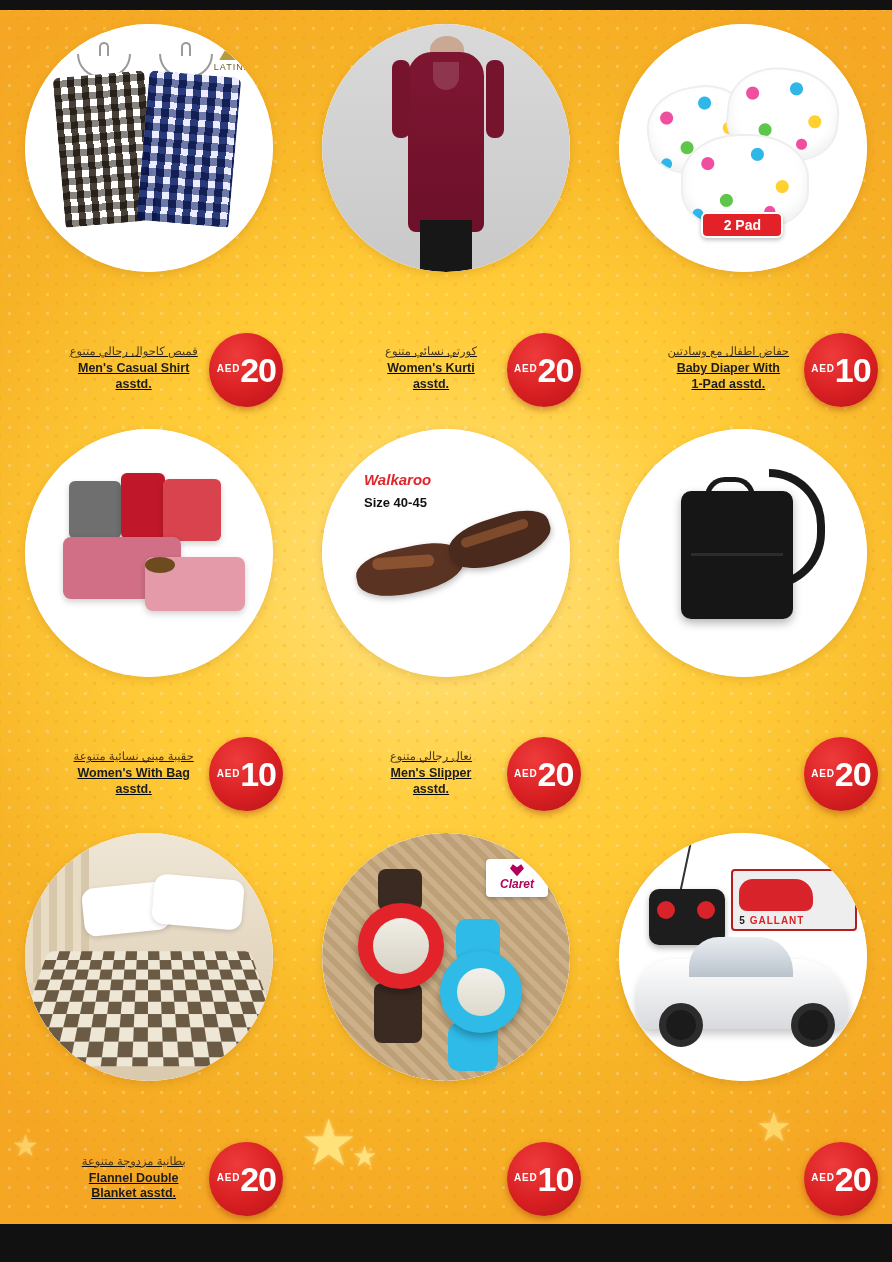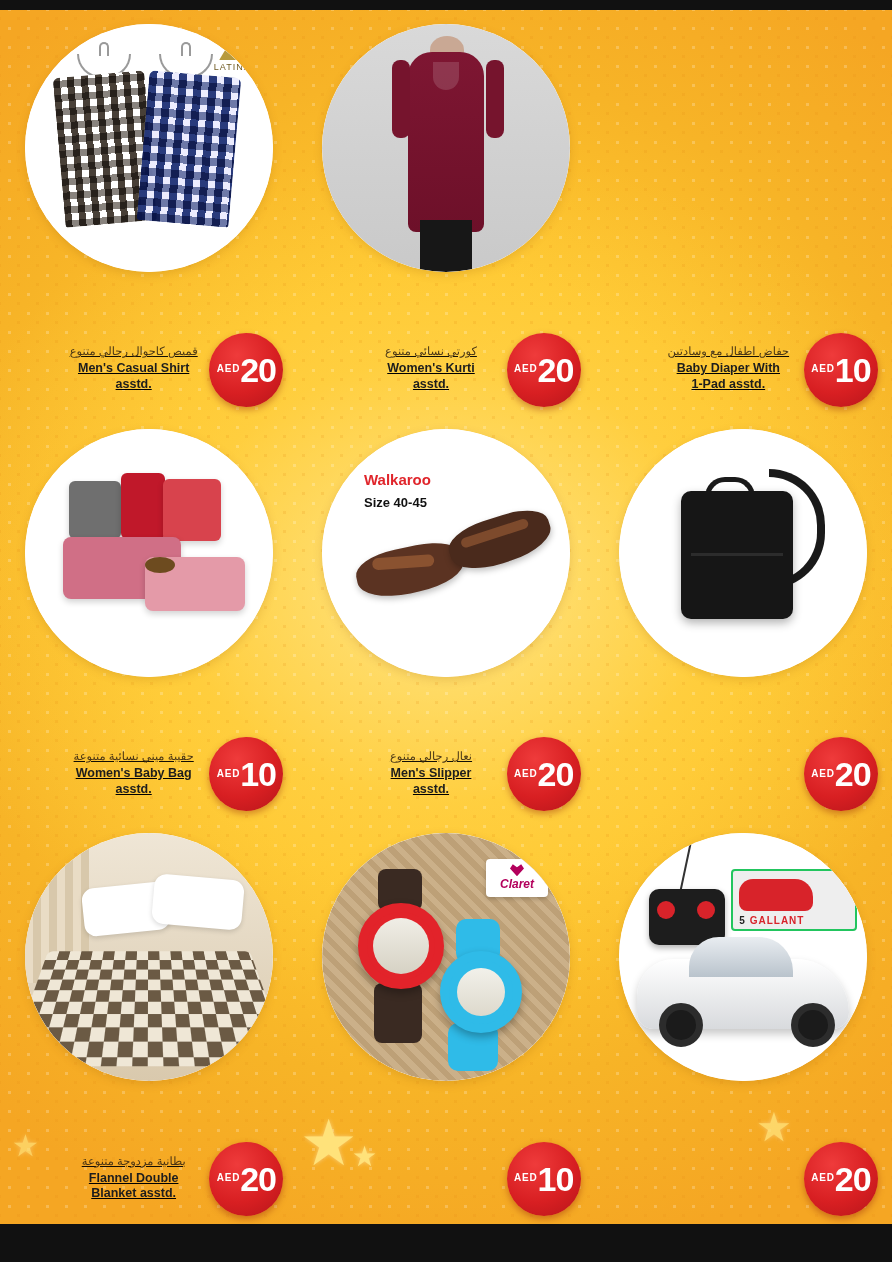--- a/index.html
+++ b/index.html
@@ -225,21 +225,21 @@
   
   .wallet { position:absolute; border-radius:6px; box-shadow:0 3px 6px rgba(0,0,0,.18); }
   .w1 { left:44px; top:52px; width:52px;height:58px; background:#6f6f6f; }
   .w2 { left:96px; top:44px; width:44px;height:66px; background:#c0182a; }
   .w3 { left:138px; top:50px; width:58px;height:62px; background:#d8434d; }
   .w4 { left:38px; top:108px; width:118px;height:62px; background:#d06f86; border-radius:8px;}
   .w5 { left:120px; top:128px; width:100px;height:54px; background:#e49aa8; border-radius:8px;}
   .bow { position:absolute; left:120px; top:128px; width:30px;height:16px; background:#6d4b1f; border-radius:50%; }
 
   
-  .walkaroo { position:absolute; left:42px; top:42px; color:#e0252b; font-size:15px; font-weight:bold; }
+  .walkaroo { position:absolute; left:42px; top:42px; color:#e0252b; font-size:15px; font-weight:bold; font-style:italic; }
   .sizetxt  { position:absolute; left:42px; top:66px; color:#111; font-size:13px; font-weight:bold; }
   .slip { position:absolute; background:#5b3322; border-radius:40% 40% 46% 46%; box-shadow:0 3px 6px rgba(0,0,0,.25); }
   .s1 { left:34px; top:118px; width:108px;height:46px; transform:rotate(-12deg); }
   .s1:after{content:"";position:absolute;left:18px;top:8px;width:62px;height:12px;background:#8a5230;border-radius:8px;transform:rotate(8deg);}
   .s2 { left:126px; top:88px; width:104px;height:46px; transform:rotate(-18deg); background:#4a2a1c;}
   .s2:after{content:"";position:absolute;left:14px;top:10px;width:70px;height:10px;background:#7d4a2c;border-radius:8px;}
 
   
   .bag { position:absolute; left:62px; top:62px; width:112px;height:128px; background:#161616; border-radius:10px; box-shadow:0 4px 10px rgba(0,0,0,.3);}
   .bag:after{content:"";position:absolute;left:10px;top:62px;width:92px;height:3px;background:#2c2c2c;}
@@ -269,21 +269,21 @@
   .wred{left:36px;top:70px;width:86px;height:86px;background:#e2232a;border:9px solid #e2232a;}
   .wred .face{position:absolute;inset:6px;border-radius:50%;background:linear-gradient(#f0eee6,#d6d2c4);}
   .wband{position:absolute;left:56px;top:36px;width:44px;height:42px;background:#3a2a22;border-radius:8px;}
   .wband2{position:absolute;left:52px;top:150px;width:48px;height:60px;background:#3a2a22;border-radius:8px;}
   .wblue{left:118px;top:118px;width:82px;height:82px;background:#2fbbe8;border:9px solid #2fbbe8;}
   .wblue .face{position:absolute;inset:8px;border-radius:50%;background:linear-gradient(#f2f1ea,#ddd9cc);}
   .bband{position:absolute;left:134px;top:86px;width:44px;height:44px;background:#2fbbe8;border-radius:10px;}
   .bband2{position:absolute;left:126px;top:190px;width:50px;height:48px;background:#2fbbe8;border-radius:10px;}
 
   
-  .rcbox{position:absolute;left:112px;top:36px;width:126px;height:62px;background:#eee;border:2px solid #22c55e;border-radius:4px;overflow:hidden;}
+  .rcbox{position:absolute;left:112px;top:36px;width:126px;height:62px;background:#eee;border:2px solid #b91c1c;border-radius:4px;overflow:hidden;}
   .rcbox .car-img{position:absolute;left:6px;top:8px;width:74px;height:32px;background:#d8232a;border-radius:14px 18px 8px 8px;}
   .rcbox .txt{position:absolute;left:6px;bottom:3px;font-size:10px;font-weight:bold;color:#222;letter-spacing:1px;}
   .rcbox .txt i{color:#d8232a;font-style:normal;}
   .remote{position:absolute;left:30px;top:56px;width:76px;height:56px;background:#1d1d1d;border-radius:10px;box-shadow:0 3px 6px rgba(0,0,0,.3);}
   .remote:before{content:"";position:absolute;left:8px;top:12px;width:18px;height:18px;background:#d8232a;border-radius:50%;}
   .remote:after{content:"";position:absolute;left:48px;top:12px;width:18px;height:18px;background:#d8232a;border-radius:50%;}
   .antenna{position:absolute;left:66px;top:6px;width:2px;height:52px;background:#333;transform:rotate(12deg);}
   .whitecar{position:absolute;left:18px;top:126px;width:212px;height:70px;background:linear-gradient(#ffffff,#d8dadd);border-radius:40px 58px 18px 18px;box-shadow:0 5px 10px rgba(0,0,0,.22);}
   .whitecar:before{content:"";position:absolute;left:52px;top:-22px;width:104px;height:40px;background:linear-gradient(#e9edf1,#b9c3cc);border-radius:30px 34px 0 0;}
   .wheel{position:absolute;width:44px;height:44px;border-radius:50%;background:#1b1b1b;border:7px solid #2c2c2c;top:170px;}
@@ -351,20 +351,34 @@
           <span>Women's Kurti</span><br><span>asstd.</span>
         </div>
       </div>
       <div class="price">
         <span class="cur">AED</span>
         <span class="amt">20</span>
       </div>
     </div>
 
     <div class="cell">
+      <div class="photo-wrap">
+        <div class="photo bg-white">
+          <div class="diaper d1">
+              <div class="spots"></div>
+            </div>
+          <div class="diaper d2">
+              <div class="spots"></div>
+            </div>
+          <div class="diaper d3">
+              <div class="spots"></div>
+            </div>
+          <div class="pad2">2 Pad</div>
+        </div>
+      </div>
       <div class="caption">
         <div class="cap-ar">حفاض اطفال مع وسادتين</div>
         <div class="cap-en">
           <span>Baby Diaper With</span><br><span>1-Pad asstd.</span>
         </div>
       </div>
       <div class="price">
         <span class="cur">AED</span>
         <span class="amt">10</span>
       </div>
@@ -377,21 +391,21 @@
           <div class="wallet w2"></div>
           <div class="wallet w3"></div>
           <div class="wallet w4"></div>
           <div class="wallet w5"></div>
           <div class="bow"></div>
         </div>
       </div>
       <div class="caption">
         <div class="cap-ar">حقيبة ميني نسائية متنوعة</div>
         <div class="cap-en">
-          <span>Women's Baby Bag</span><br><span>asstd.</span>
+          <span>Women's With Bag</span><br><span>asstd.</span>
         </div>
       </div>
       <div class="price">
         <span class="cur">AED</span>
         <span class="amt">10</span>
       </div>
     </div>
 
     <div class="cell">
       <div class="photo-wrap">

